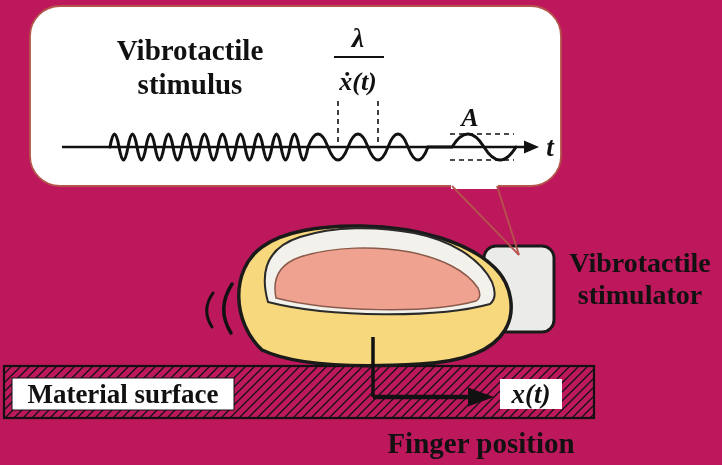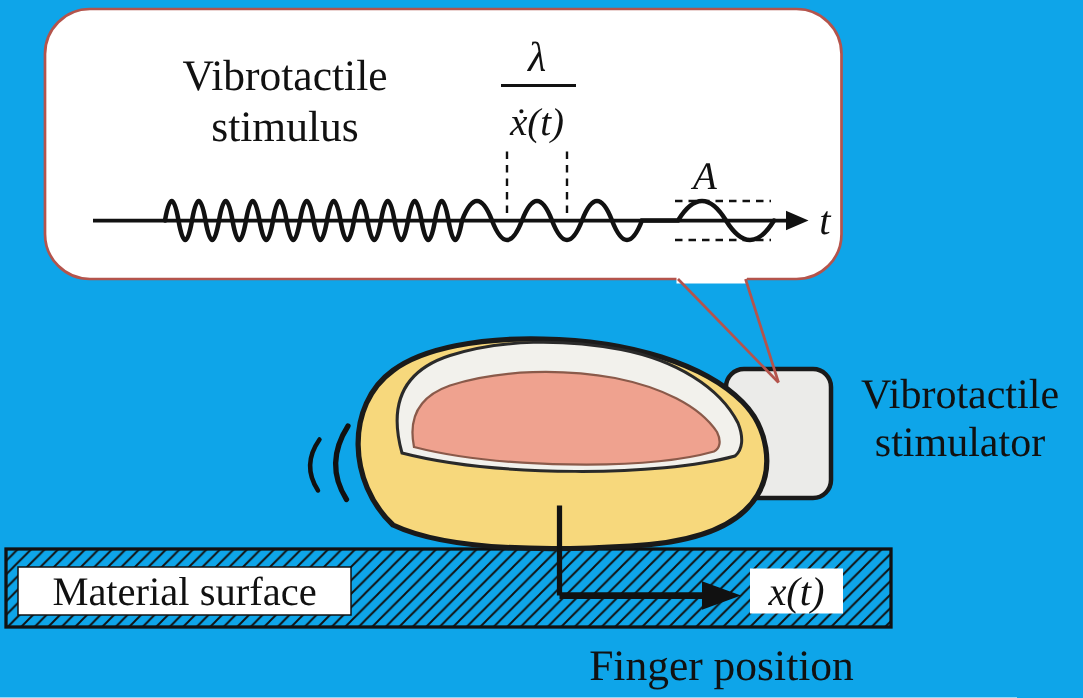--- a/index.html
+++ b/index.html
@@ -1,17 +1,17 @@
 <!DOCTYPE html>
 <html><head>
 <meta charset="utf-8">
 <style>
   html, body { margin: 0; padding: 0; background: #ffffff; }
   body { font-family: "Liberation Serif", serif; }
-  .figure-wrap { width: 722px; height: 465px; position: relative; background: #0ea5e9; }
+  .figure-wrap { width: 722px; height: 465px; position: relative; background: #be185d; font-weight: bold; }
   svg { display: block; }
   text { fill: #111; }
   .label-serif { font-family: "Liberation Serif", serif; }
   .math { font-style: italic; }
 </style>
 </head>
 <body>
 
 <div class="figure-wrap">
 <svg width="722" height="465" viewBox="0 0 722 465" xmlns="http://www.w3.org/2000/svg">

